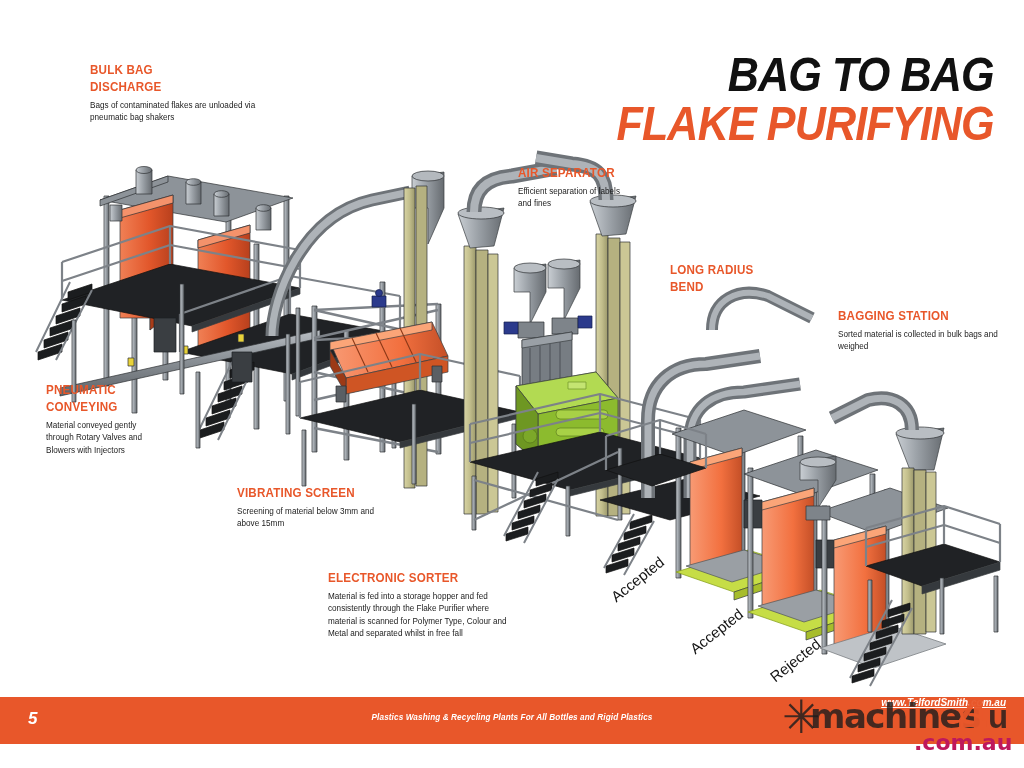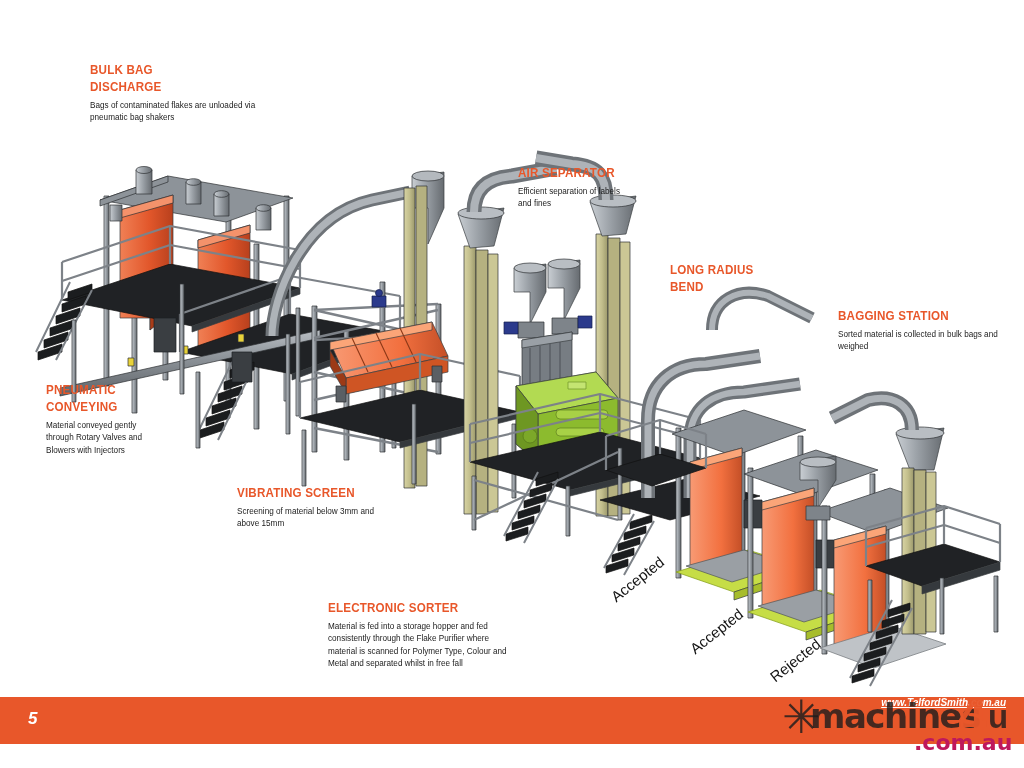--- a/index.html
+++ b/index.html
@@ -16,21 +16,21 @@
   
   .callout{position:absolute;}
   .co-head{color:#e8572a;font-weight:bold;font-size:12.5px;letter-spacing:.2px;line-height:1.35;
            transform:scaleX(.93);transform-origin:left top;white-space:pre-line;}
   .co-body{color:#1c1c1c;font-size:8.6px;line-height:1.45;margin-top:3px;
            transform:scaleX(.95);transform-origin:left top;white-space:pre-line;}
 
   #co-bulk{left:90px;top:62px;width:200px;}
   #co-pneu{left:46px;top:382px;width:150px;}
   #co-vib{left:203px;top:485px;width:180px;margin-left:34px;}
-  #co-elec{left:328px;top:600px;width:190px;}
+  #co-elec{left:328px;top:570px;width:190px;}
   #co-air{left:518px;top:165px;width:170px;}
   #co-bend{left:670px;top:262px;width:130px;}
   #co-bag{left:838px;top:308px;width:180px;}
 
   
   .rot-label{position:absolute;font-size:15px;color:#141414;font-family:"Liberation Sans",sans-serif;
              transform:rotate(-38deg);transform-origin:left bottom;white-space:nowrap;}
   #rl1{left:618px;top:588px;}
   #rl2{left:697px;top:640px;}
   #rl3{left:777px;top:668px;}
@@ -440,20 +440,24 @@
 
         <polygon points="606,470 660,454 706,468 652,486" fill="#202225" stroke="#111"></polygon>
         <g fill="none" stroke="#7d8288" stroke-width="2.2">
             <path d="M606,470 L606,436 M660,454 L660,420 M706,468 L706,434 M606,436 L660,420 L706,434"></path>
           </g>
       </g>
 
     </g>
   </svg>
 
+  <div class="title-block">
+    <div class="title-l1">BAG TO BAG</div>
+    <div class="title-l2">FLAKE PURIFYING</div>
+  </div>
 
   <div class="callout" id="co-bulk">
     <div class="co-head">BULK BAG
 DISCHARGE</div>
     <div class="co-body">Bags of contaminated flakes are unloaded via
 pneumatic bag shakers</div>
   </div>
 
   <div class="callout" id="co-pneu">
     <div class="co-head">PNEUMATIC
@@ -494,20 +498,21 @@
     <div class="co-body">Sorted material is collected in bulk bags and
 weighed</div>
   </div>
 
   <div class="rot-label" id="rl1">Accepted</div>
   <div class="rot-label" id="rl2">Accepted</div>
   <div class="rot-label" id="rl3">Rejected</div>
 
   <div id="footer">
     <div id="pagenum">5</div>
+    <div id="foot-center">Plastics Washing &amp; Recycling Plants For All Bottles and Rigid Plastics</div>
     <div id="foot-url">www.TelfordSmith.com.au</div>
   </div>
 
   <div id="wm">
     <div class="wm-star">✳</div>
     <div class="wm-text">machines</div>
     <div class="wm-4">4</div>
     <div class="wm-u">u</div>
     <div class="wm-com">.com.au</div>
   </div>

